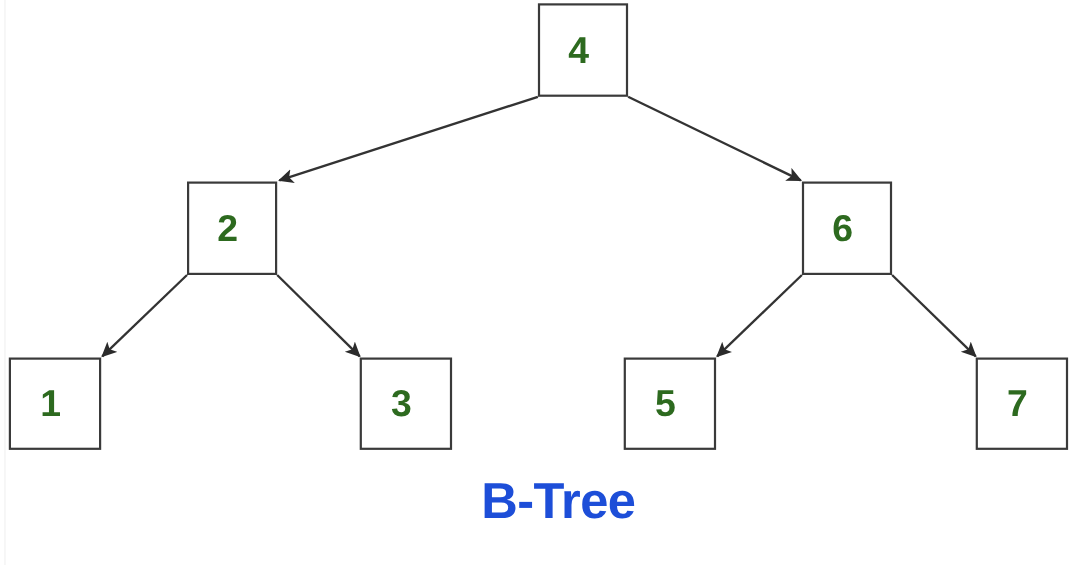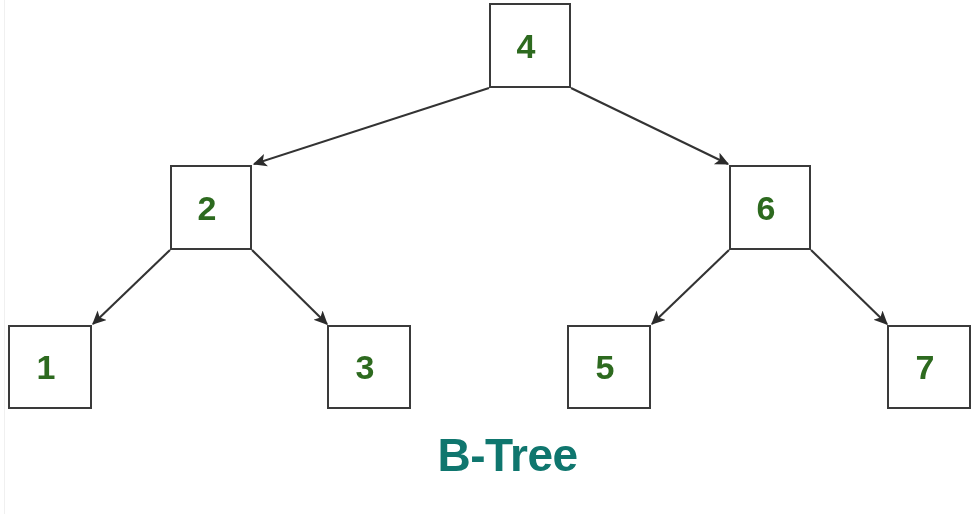--- a/index.html
+++ b/index.html
@@ -122,15 +122,15 @@
   </div>
 
   <div class="node" style="left: 567px; top: 325px; width: 84px; height: 84px; border-color: rgb(58, 58, 58); background: rgb(255, 255, 255);">
     <span class="node-label" style="color: rgb(45, 106, 31);">5</span>
   </div>
 
   <div class="node" style="left: 887px; top: 325px; width: 84px; height: 84px; border-color: rgb(58, 58, 58); background: rgb(255, 255, 255);">
     <span class="node-label" style="color: rgb(45, 106, 31);">7</span>
   </div>
 
-  <div class="diagram-title" style="color: #0f766e;">B-Tree</div>
+  <div class="diagram-title" style="color: #1d4ed8;">B-Tree</div>
 
 </div>
 
 </body></html>

